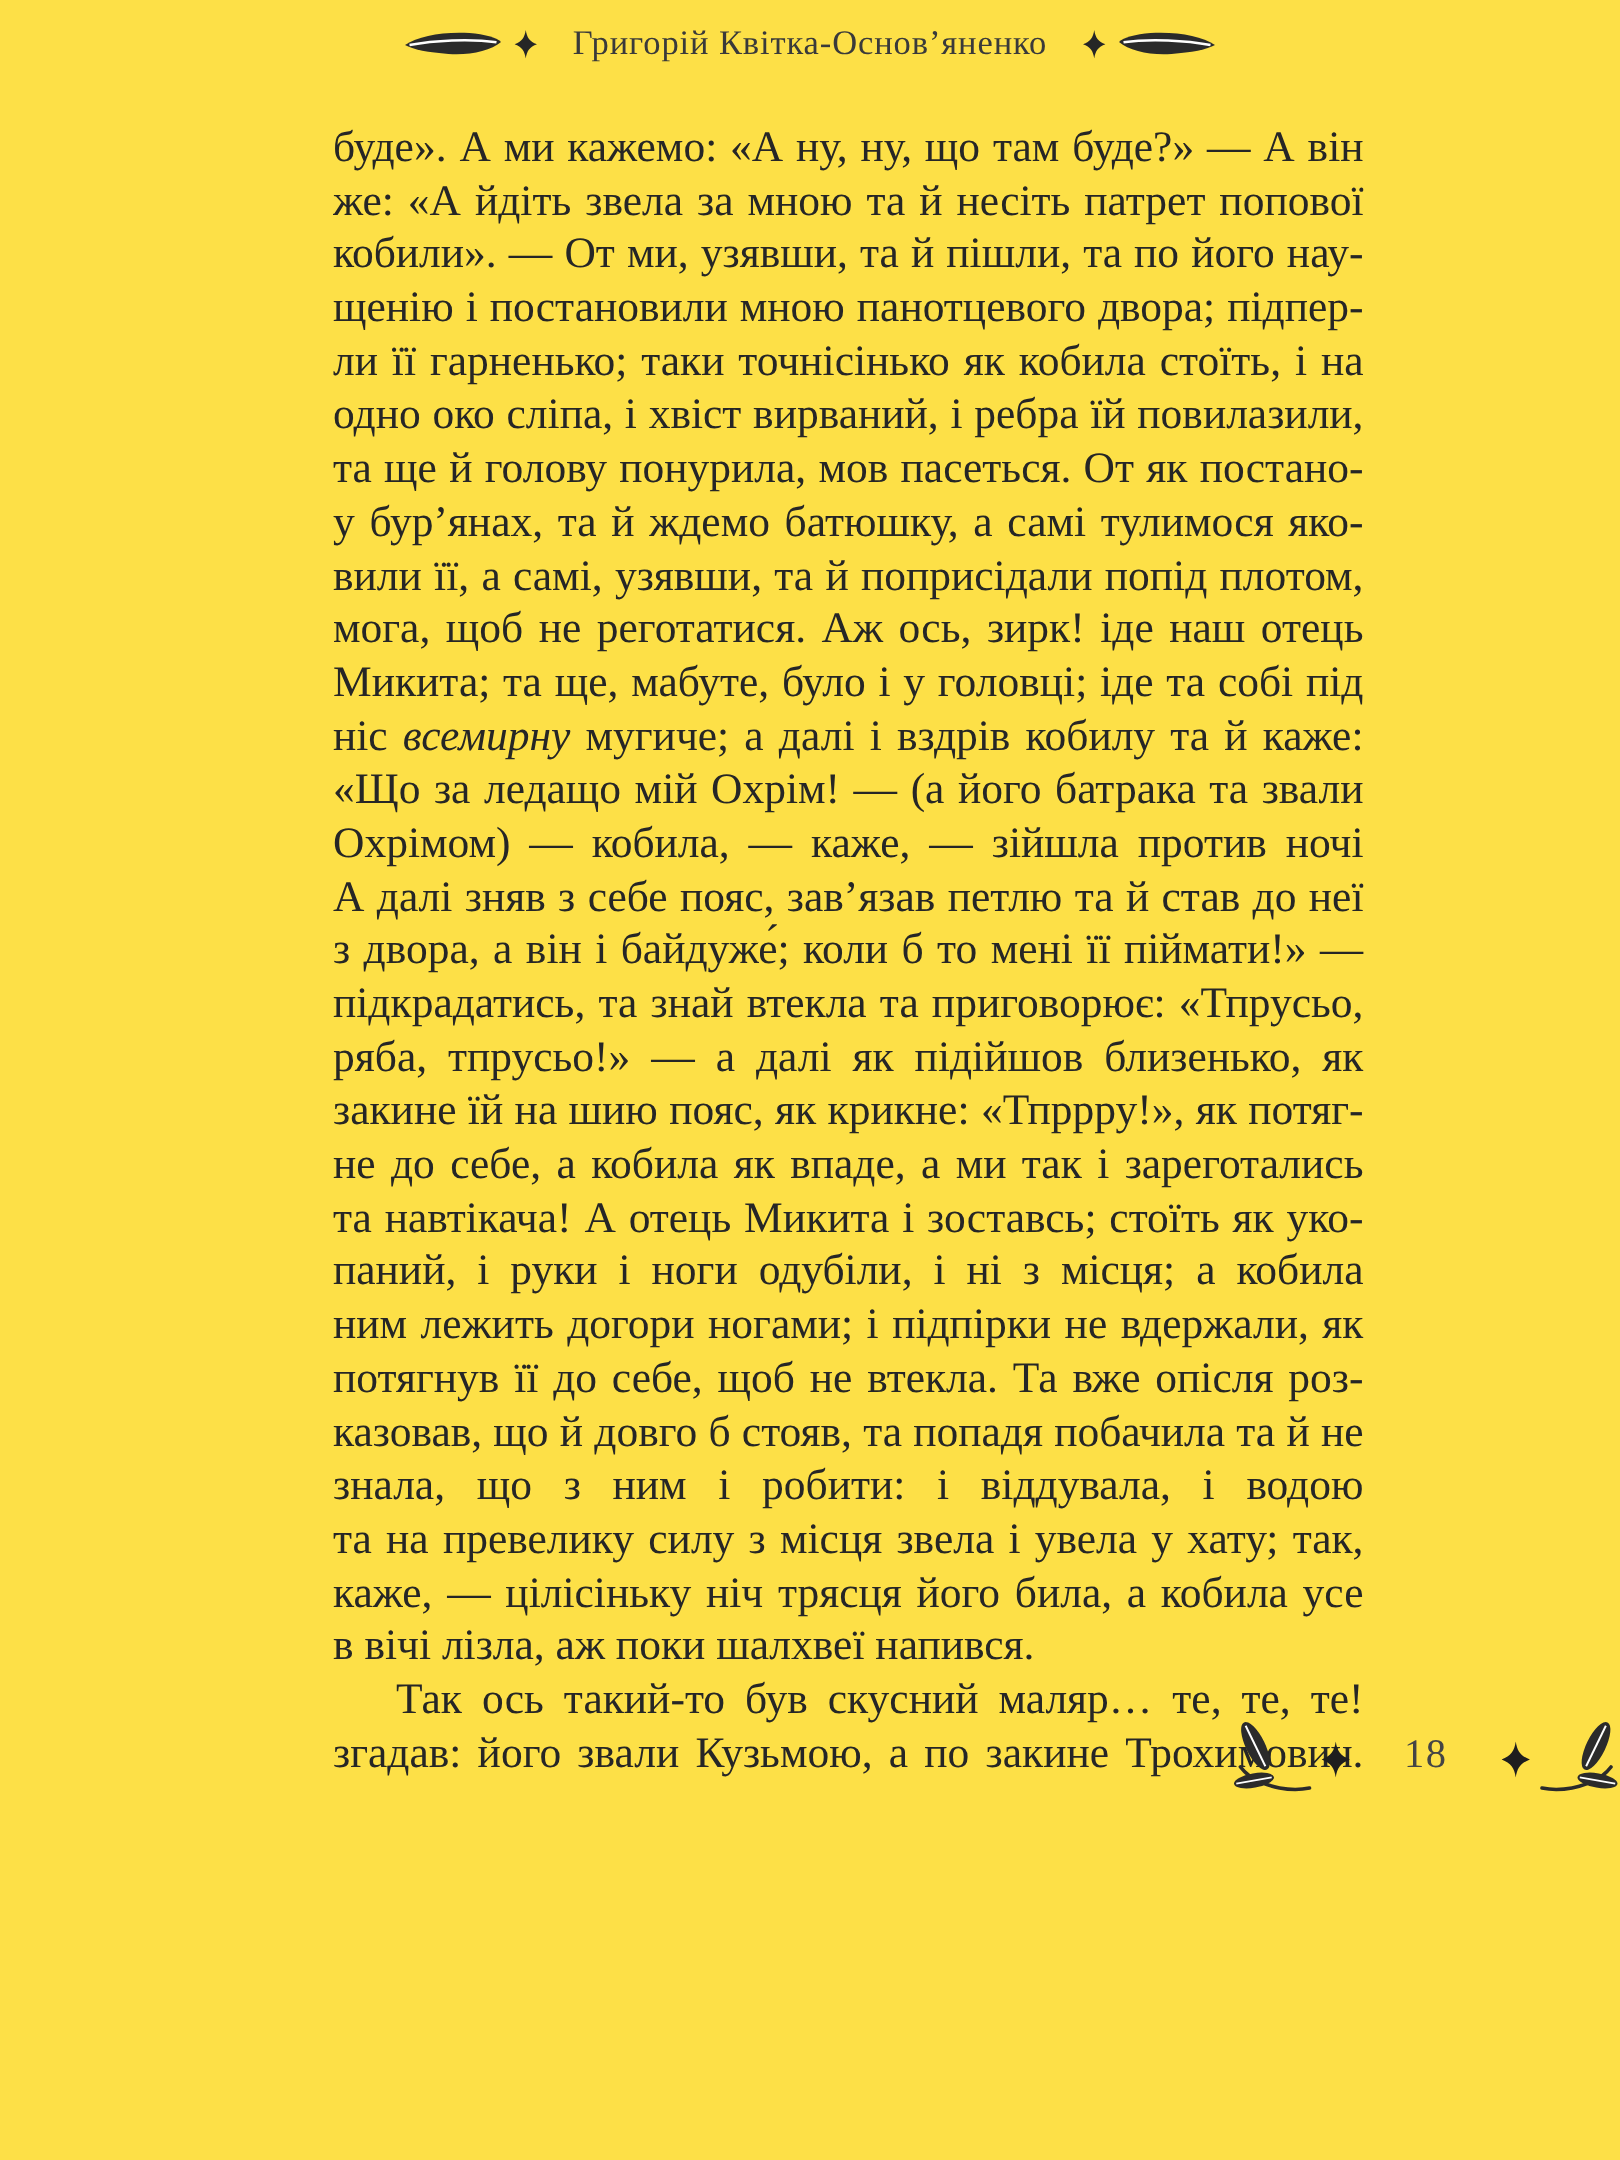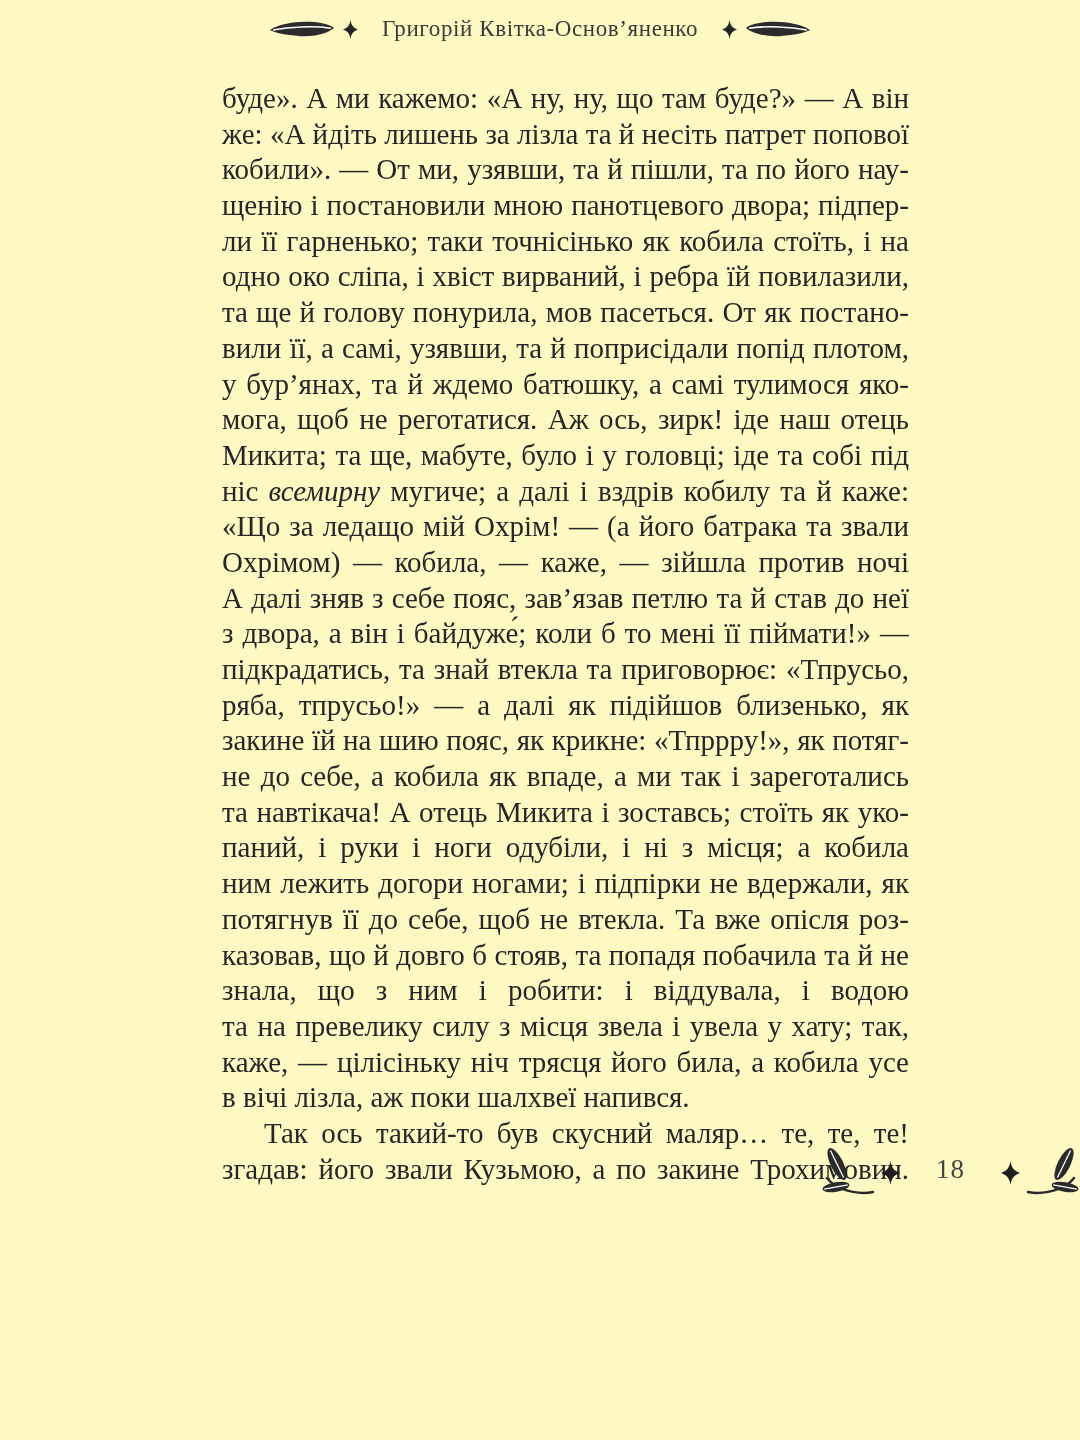--- a/index.html
+++ b/index.html
@@ -1,18 +1,18 @@
 <!DOCTYPE html>
 <html><head>
 <meta charset="utf-8">
 <style>
   * { margin:0; padding:0; box-sizing:border-box; }
   html, body { background:#ffffff; }
   .page {
-    position:relative; width:1080px; height:1440px; background:#fef9c3;
+    position:relative; width:1080px; height:1440px; background:#fde047;
     font-family:"Liberation Serif", serif; overflow:hidden;
   }
   
   .hdr {
     position:absolute; top:16px; left:0; width:100%;
     display:flex; justify-content:center; align-items:center;
   }
   .hdr .author {
     font-size:23px; color:#3a3a3a; letter-spacing:.6px;
     margin:0 24px; white-space:nowrap;
@@ -61,28 +61,28 @@
       <path d="M7.5 0 C8.3 5.2 10 7.6 15 9.5 C10 11.4 8.3 13.8 7.5 19 C6.7 13.8 5 11.4 0 9.5 C5 7.6 6.7 5.2 7.5 0 Z" fill="#262626"></path>
     </svg>
     <svg class="orn leaf flip" width="66" height="18" viewBox="0 0 66 18" aria-hidden="true">
       <path d="M1 10 C 10 4, 26 1, 44 2 C 54 2.8, 62 5, 65 8 C 58 14, 44 17, 30 16 C 17 15, 6 13, 1 10 Z" fill="#2b2b2b"></path>
       <path d="M4 10 C 20 7, 44 5.5, 62 8.2" stroke="#ffffff" stroke-width="1.6" fill="none"></path>
     </svg>
   </header>
 
   <main class="textblock">
       <div class="line"><span class="">буде». А ми кажемо: «А ну, ну, що там буде?» — А він ка-</span></div>
-      <div class="line"><span class="">же: «А йдіть лишень за лізла та й несіть патрет попової</span></div>
+      <div class="line"><span class="">же: «А йдіть звела за мною та й несіть патрет попової</span></div>
       <div class="line"><span class="">кобили». — От ми, узявши, та й пішли, та по його нау-</span></div>
       <div class="line"><span class="">щенію і постановили мною панотцевого двора; підпер-</span></div>
       <div class="line"><span class="">ли її гарненько; таки точнісінько як кобила стоїть, і на</span></div>
       <div class="line"><span class="">одно око сліпа, і хвіст вирваний, і ребра їй повилазили,</span></div>
       <div class="line"><span class="">та ще й голову понурила, мов пасеться. От як постано-</span></div>
+      <div class="line"><span class="">у бур’янах, та й ждемо батюшку, а самі тулимося яко-</span></div>
       <div class="line"><span class="">вили її, а самі, узявши, та й поприсідали попід плотом,</span></div>
-      <div class="line"><span class="">у бур’янах, та й ждемо батюшку, а самі тулимося яко-</span></div>
       <div class="line"><span class="">мога, щоб не реготатися. Аж ось, зирк! іде наш отець</span></div>
       <div class="line"><span class="">Микита; та ще, мабуте, було і у головці; іде та собі під</span></div>
       <div class="line"><span class="">ніс </span><span class="it">всемирну</span><span class=""> мугиче; а далі і вздрів кобилу та й каже:</span></div>
       <div class="line"><span class="">«Що за ледащо мій Охрім! — (а його батрака та звали</span></div>
       <div class="line"><span class="">Охрімом) — кобила, — каже, — зійшла против ночі</span></div>
       <div class="line"><span class="">А далі зняв з себе пояс, зав’язав петлю та й став до неї</span></div>
       <div class="line"><span class="">з двора, а він і байдуже́; коли б то мені її піймати!» —</span></div>
       <div class="line"><span class="">підкрадатись, та знай втекла та приговорює: «Тпрусьо,</span></div>
       <div class="line"><span class="">ряба, тпрусьо!» — а далі як підійшов близенько, як</span></div>
       <div class="line"><span class="">закине їй на шию пояс, як крикне: «Тпррру!», як потяг-</span></div>

